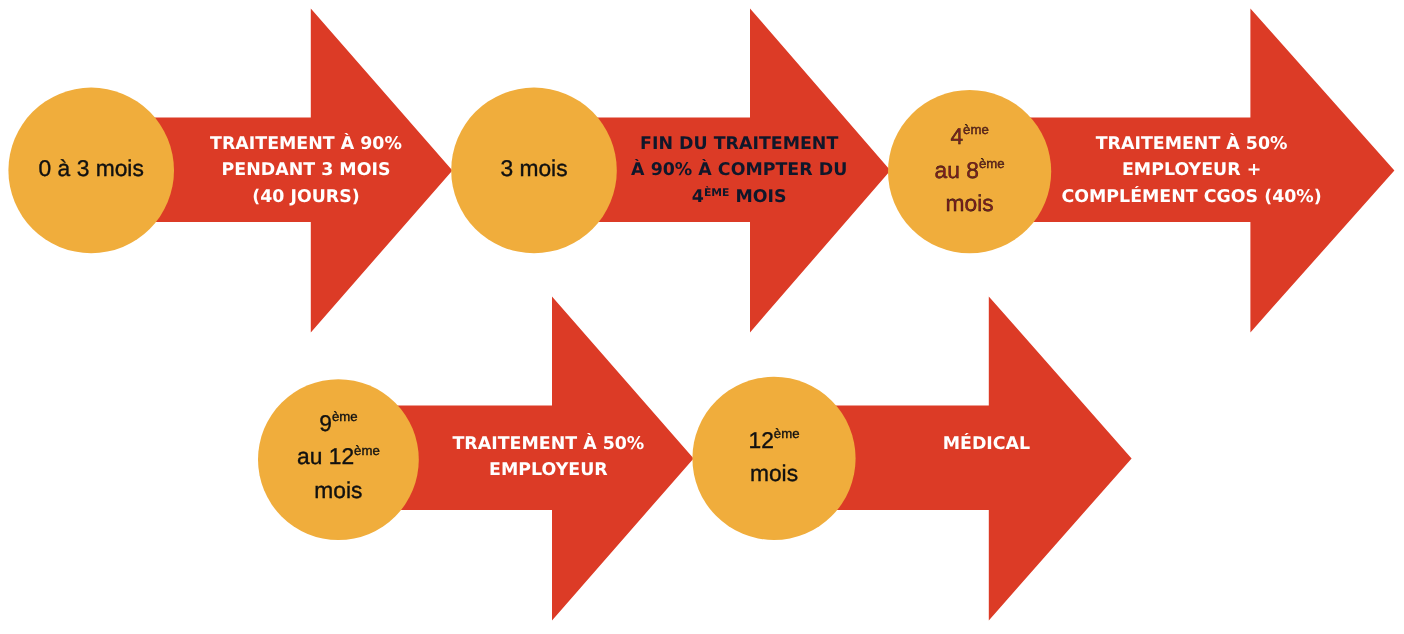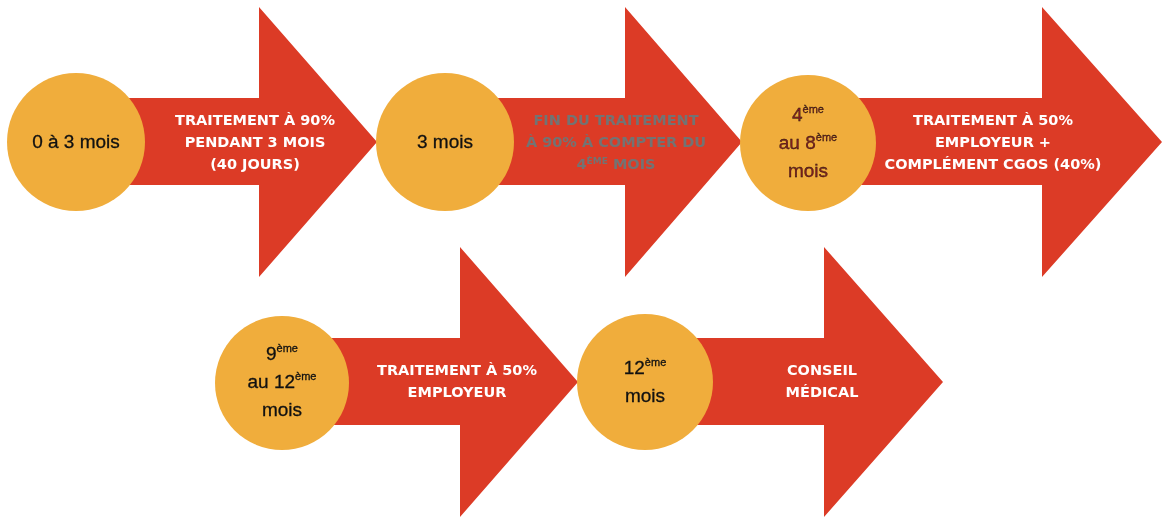--- a/index.html
+++ b/index.html
@@ -71,31 +71,30 @@
   <div class="circle-label" style="left: 577px; width: 136px; top: 354px; color: rgb(17, 17, 17);">
       <span class="ln"><span>12</span><sup>ème</sup><span></span></span>
       <span class="ln">mois</span>
     </div>
 
   <div class="arrow-label" style="left: 150px; width: 210px; top: 109px; color: rgb(255, 255, 255);">
       <span class="ln">TRAITEMENT À 90%</span>
       <span class="ln">PENDANT 3 MOIS</span>
       <span class="ln">(40 JOURS)</span>
     </div>
-  <div class="arrow-label" style="left: 506px; width: 220px; top: 109px; color: #737373;">
+  <div class="arrow-label" style="left: 506px; width: 220px; top: 109px; color: #0f172a;">
       <span class="ln">FIN DU TRAITEMENT</span>
       <span class="ln">À 90% À COMPTER DU</span>
       <span class="ln"><span>4</span><sup>ÈME</sup><span> MOIS</span></span>
     </div>
   <div class="arrow-label" style="left: 873px; width: 240px; top: 109px; color: rgb(255, 255, 255);">
       <span class="ln">TRAITEMENT À 50%</span>
       <span class="ln">EMPLOYEUR +</span>
       <span class="ln">COMPLÉMENT CGOS (40%)</span>
     </div>
   <div class="arrow-label" style="left: 352px; width: 210px; top: 359px; color: rgb(255, 255, 255);">
       <span class="ln">TRAITEMENT À 50%</span>
       <span class="ln">EMPLOYEUR</span>
     </div>
   <div class="arrow-label" style="left: 722px; width: 200px; top: 359px; color: rgb(255, 255, 255);">
-      <span class="ln">CONSEIL</span>
       <span class="ln">MÉDICAL</span>
     </div>
 </div>
 
 </body></html>

